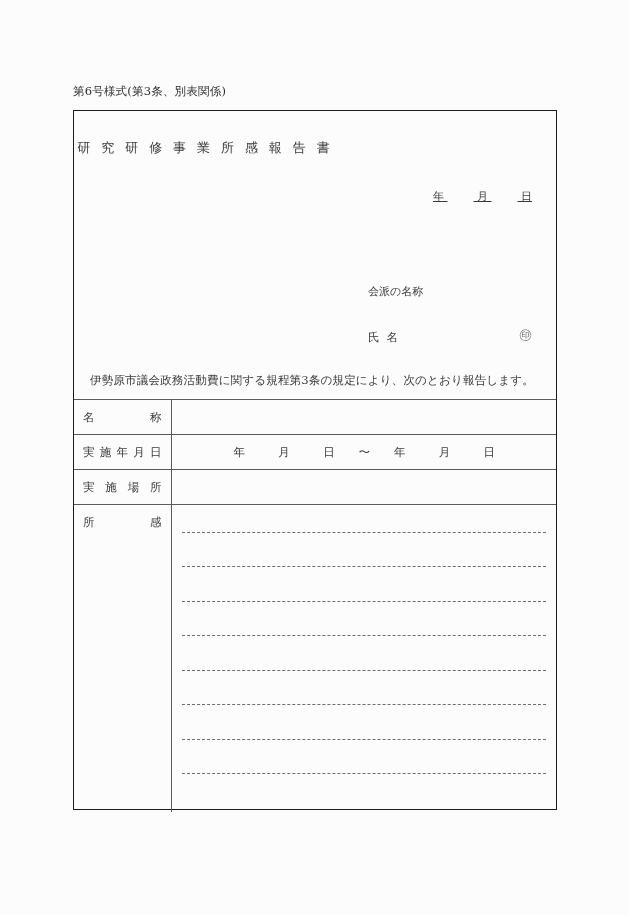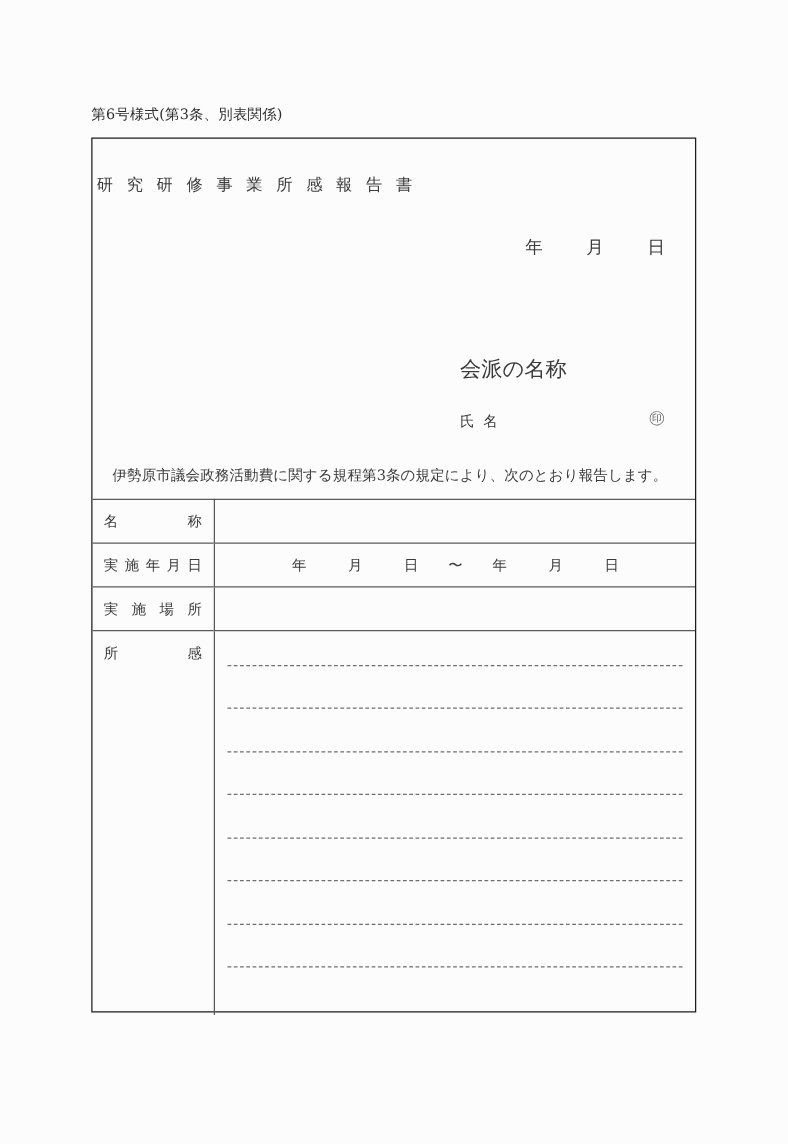--- a/index.html
+++ b/index.html
@@ -63,41 +63,42 @@
     letter-spacing: 3.4px;
     text-indent: 3.4px;
     color: #3a3a3a;
     white-space: nowrap;
   }
 
   .date-line {
     position: absolute;
     right: 24px;
     top: 78px;
-    font-size: 14px;
-    white-space: nowrap;
-    color: #3a3a3a;
+    font-size: 11px;
+    white-space: nowrap;
+    color: #3a3a3a;
+    text-decoration: underline;
   }
   .date-line .sp { display: inline-block; width: 26px; }
 
   .addressee {
     position: absolute;
     left: 26px;
     top: 126px;
     font-size: 11.5px;
     white-space: nowrap;
     color: #3a3a3a;
   }
   .addressee .gap { display: inline-block; width: 100px; }
 
   .party-name {
     position: absolute;
     left: 294px;
     top: 173px;
-    font-size: 17px;
+    font-size: 11px;
     white-space: nowrap;
     color: #3a3a3a;
   }
 
   .signer {
     position: absolute;
     left: 294px;
     top: 219px;
     right: 16px;
     font-size: 11.5px;

